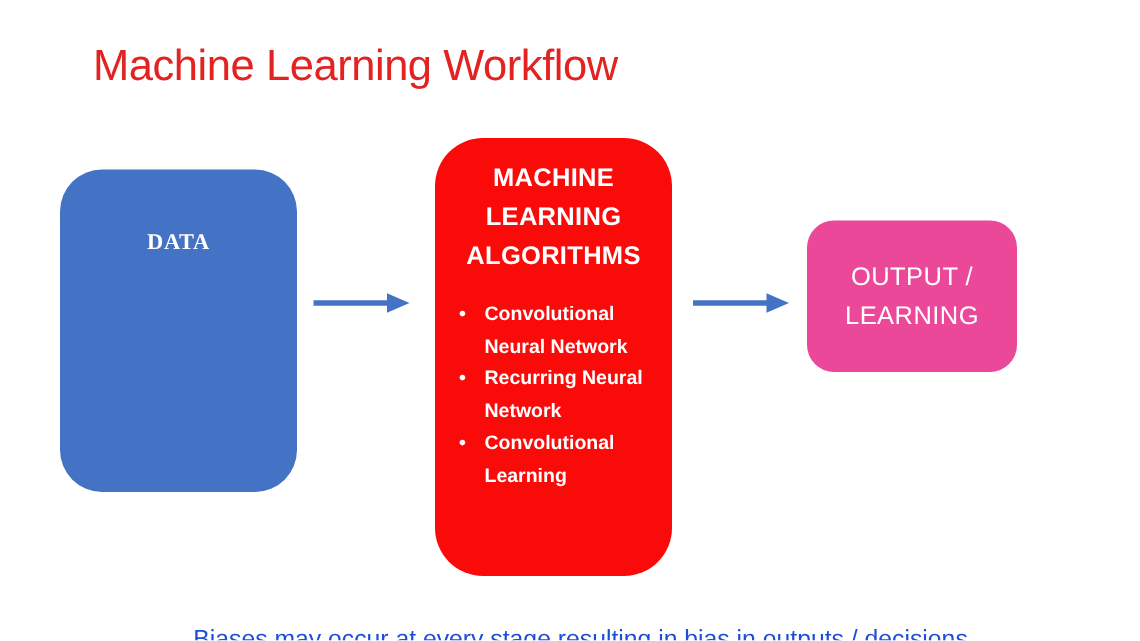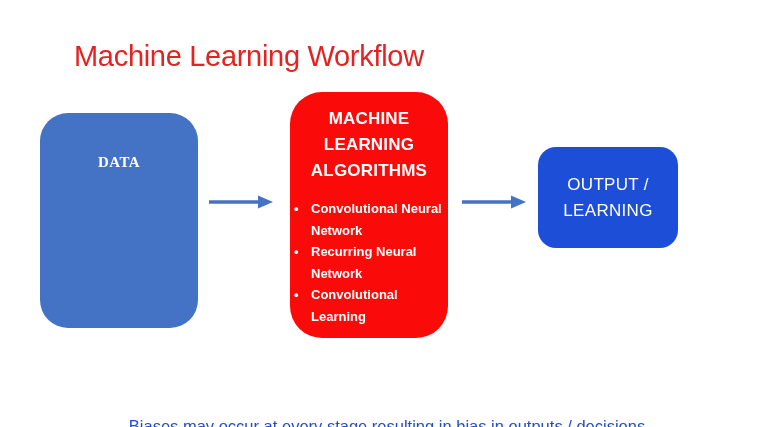--- a/index.html
+++ b/index.html
@@ -8,21 +8,21 @@
     width: 760px;
     height: 427px;
     background: #ffffff;
     font-family: "Liberation Sans", sans-serif;
     overflow: hidden;
   }
   .slide-title {
     position: absolute;
     left: 58px;
     top: 24px;
-    margin: 16px;
+    margin: 4px;
     font-size: 29px;
     font-weight: normal;
     letter-spacing: -0.3px;
     white-space: nowrap;
   }
   .box {
     position: absolute;
     box-sizing: border-box;
     color: #ffffff;
   }
@@ -44,37 +44,37 @@
   .box-data ul {
     list-style: none;
     margin: 19px 0 0 0;
     padding: 0 8px 0 13px;
     font-size: 12.5px;
     line-height: 17px;
     font-weight: bold;
   }
   .box-algorithms {
     left: 290px; top: 92px;
-    width: 158px; height: 246px;
+    width: 158px; height: 292px;
     border-radius: 32px;
     padding-top: 14px;
   }
   .box-algorithms .box-heading {
     margin: 0;
     text-align: center;
     font-size: 17px;
     line-height: 26px;
     font-weight: bold;
     letter-spacing: 0.2px;
     padding: 0 14px;
   }
   .box-algorithms ul {
     list-style: none;
     margin: 14px 0 0 0;
-    padding: 0 6px 0 3px;
+    padding: 0 6px 0 15px;
     font-size: 13px;
     line-height: 21.5px;
     font-weight: bold;
   }
   .box li { position: relative; padding-left: 17px; }
   .box li::before {
     content: "\2022";
     position: absolute;
     left: 1px;
   }
@@ -137,20 +137,20 @@
       <li>Recurring Neural Network</li>
       <li>Convolutional Learning</li>
     </ul>
   </section>
 
   <svg class="arrow arrow-2" viewBox="0 0 66 16">
     <line x1="1" y1="8" x2="51" y2="8" stroke-width="3.6" stroke="#4472C4"></line>
     <polygon points="50,1.5 65,8 50,14.5" fill="#4472C4"></polygon>
   </svg>
 
-  <section class="box box-output" style="background-color: #1d4ed8; color: rgb(255, 255, 255);">
+  <section class="box box-output" style="background-color: #ec4899; color: rgb(255, 255, 255);">
     <div>OUTPUT /</div>
     <div>LEARNING</div>
   </section>
 
   <p class="caption" style="color: #1d4ed8; margin-top: 46px;">Biases may occur at every stage resulting in bias in outputs / decisions</p>
 
 </div>
 
 </body></html>

